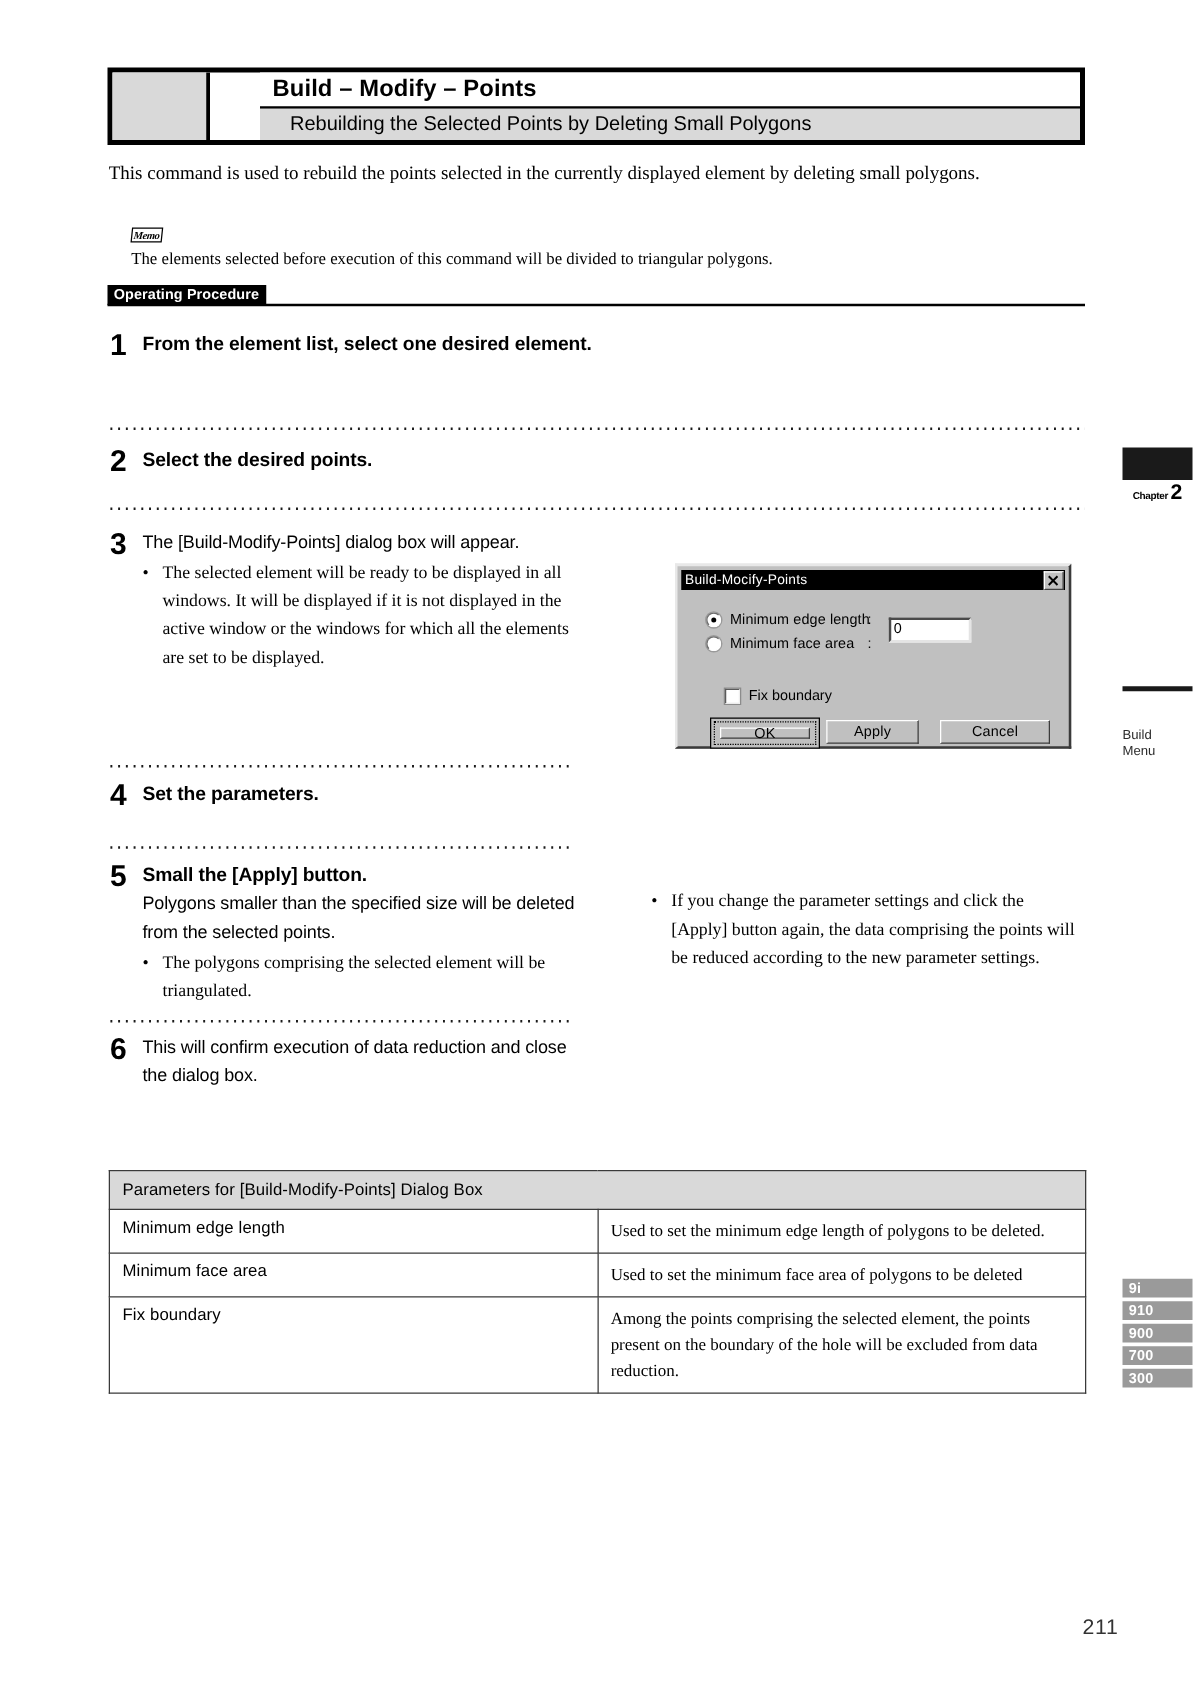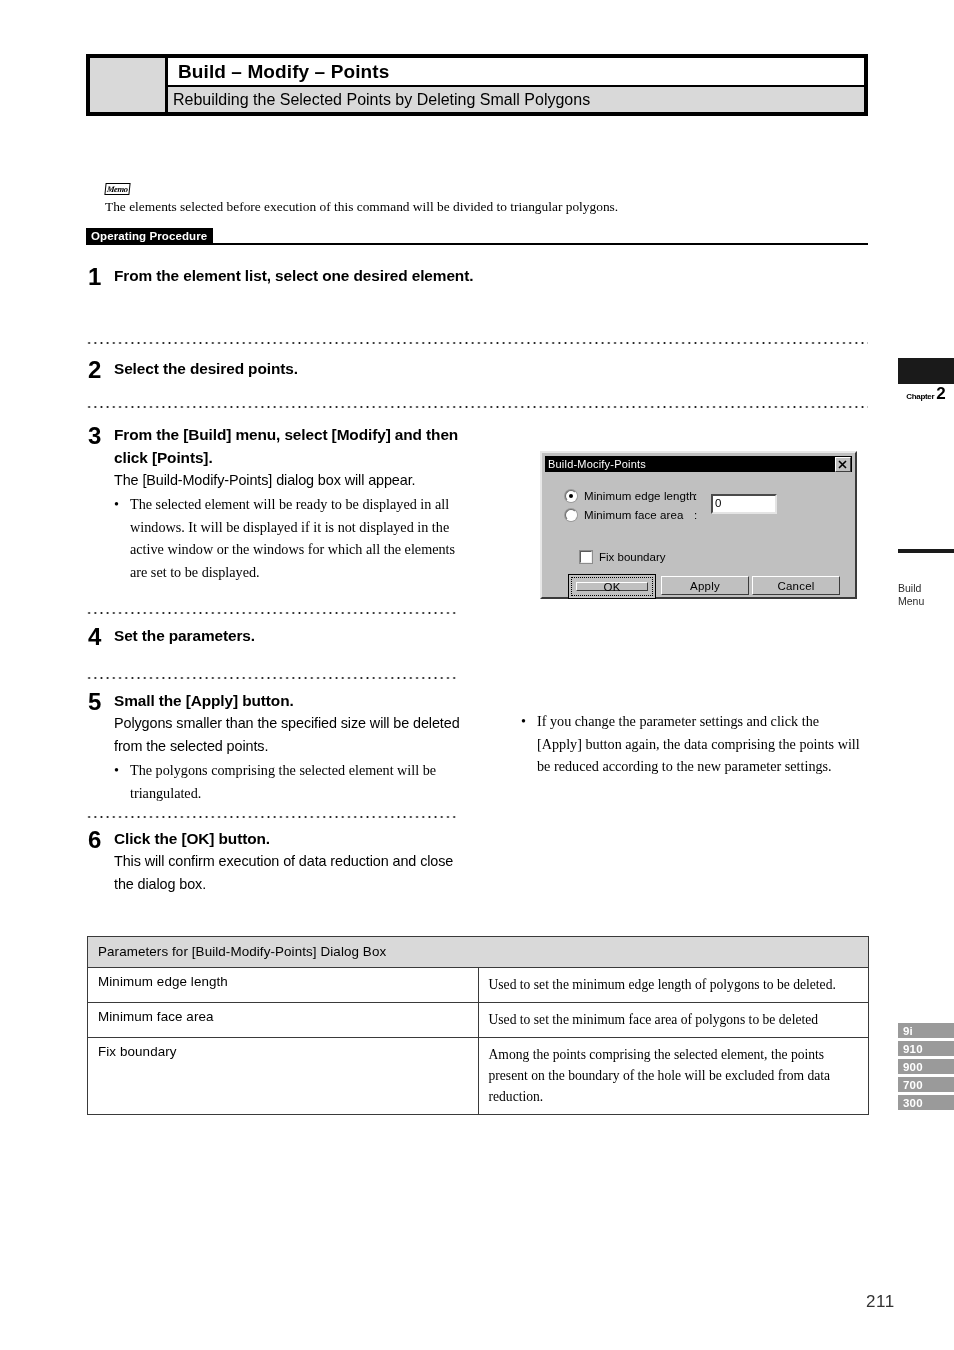--- a/index.html
+++ b/index.html
@@ -28,20 +28,21 @@
   .header-block {
     position: absolute;
     left: 86px;
     top: 54px;
     width: 782px;
     height: 62px;
     border: 4px solid #000000;
     box-sizing: border-box;
     background: #ffffff;
     display: flex;
+    gap: 40px;
   }
   .header-swatch {
     width: 78px;
     background: #d9d9d9;
     border-right: 3px solid #000000;
     box-sizing: border-box;
   }
   .header-text-col {
     flex: 1;
     display: flex;
@@ -56,21 +57,21 @@
     padding-left: 10px;
     display: flex;
     align-items: center;
     border-bottom: 2px solid #000000;
     box-sizing: border-box;
   }
   .header-subtitle {
     flex: 1;
     background: #d9d9d9;
     font-size: 16px;
-    padding-left: 5px;
+    padding-left: 24px;
     display: flex;
     align-items: center;
     box-sizing: border-box;
   }
 
   
   .intro {
     position: absolute;
     left: 87px;
     top: 126px;
@@ -465,20 +466,21 @@
 <div class="page">
 
   <div class="header-block">
     <div class="header-swatch"></div>
     <div class="header-text-col">
       <div class="header-title">Build – Modify – Points</div>
       <div class="header-subtitle">Rebuilding the Selected Points by Deleting Small Polygons</div>
     </div>
   </div>
 
+  <div class="intro">This command is used to rebuild the points selected in the currently displayed element by deleting small polygons.</div>
 
   <div class="memo-wrap">
     <div class="memo-badge">Memo</div>
     <div class="memo-text">The elements selected before execution of this command will be divided to triangular polygons.</div>
   </div>
 
   <div class="op-band">
     <span class="op-label">Operating Procedure</span>
     <div class="op-rule"></div>
   </div>
@@ -495,21 +497,20 @@
     <div class="step-num">2</div>
     <div class="step-body">
       <div class="step-head">Select the desired points.</div>
     </div>
   </div>
   <div class="dotsep" style="left:86px; top:406px; width:782px;"></div>
 
   <div class="step" style="left:88px; top:423px; width:378px;">
     <div class="step-num">3</div>
     <div class="step-body">
-      <div class="step-head">From the [Build] menu, select [Modify] and then click [Points].</div>
       <div class="step-sub">The [Build-Modify-Points] dialog box will appear.</div>
       <div class="bullet-list">
         <div class="bullet">
           <span class="bullet-dot">•</span>
           <span class="bullet-txt">The selected element will be ready to be displayed in all windows. It will be displayed if it is not displayed in the active window or the windows for which all the elements are set to be displayed.</span>
         </div>
       </div>
     </div>
   </div>
   <div class="dotsep" style="left:86px; top:612px; width:370px;"></div>
@@ -541,21 +542,21 @@
 
   <div class="check-row">
     <span class="check-box"></span>
     <span>Fix boundary</span>
   </div>
 
   <div class="dlg-btn-default" style="left:568px; top:574px; width:88px; height:25px;">
     <div class="dlg-btn">OK</div>
     <div class="focus-ring"></div>
   </div>
-  <div class="dlg-btn" style="left:661px; top:576px; width:88px;">Apply</div>
+  <div class="dlg-btn" style="left:661px; top:576px; width:74px;">Apply</div>
   <div class="dlg-btn" style="left:752px; top:576px; width:88px;">Cancel</div>
 
   <div class="step" style="left:88px; top:624px; width:378px;">
     <div class="step-num">4</div>
     <div class="step-body">
       <div class="step-head">Set the parameters.</div>
     </div>
   </div>
   <div class="dotsep" style="left:86px; top:677px; width:370px;"></div>
 
@@ -576,21 +577,20 @@
   <div class="side-note">
     <span class="bullet-dot">•</span>
     <span class="bullet-txt">If you change the parameter settings and click the [Apply] button again, the data comprising the points will be reduced according to the new parameter settings.</span>
   </div>
 
   <div class="dotsep" style="left:86px; top:816px; width:370px;"></div>
 
   <div class="step" style="left:88px; top:827px; width:378px;">
     <div class="step-num">6</div>
     <div class="step-body">
-      <div class="step-head">Click the [OK] button.</div>
       <div class="step-sub">This will confirm execution of data reduction and close the dialog box.</div>
     </div>
   </div>
 
   <table class="ptable">
     <tbody>
         <tr>
       <td class="hdr" colspan="2">Parameters for [Build-Modify-Points] Dialog Box</td>
     </tr>
     <tr>

